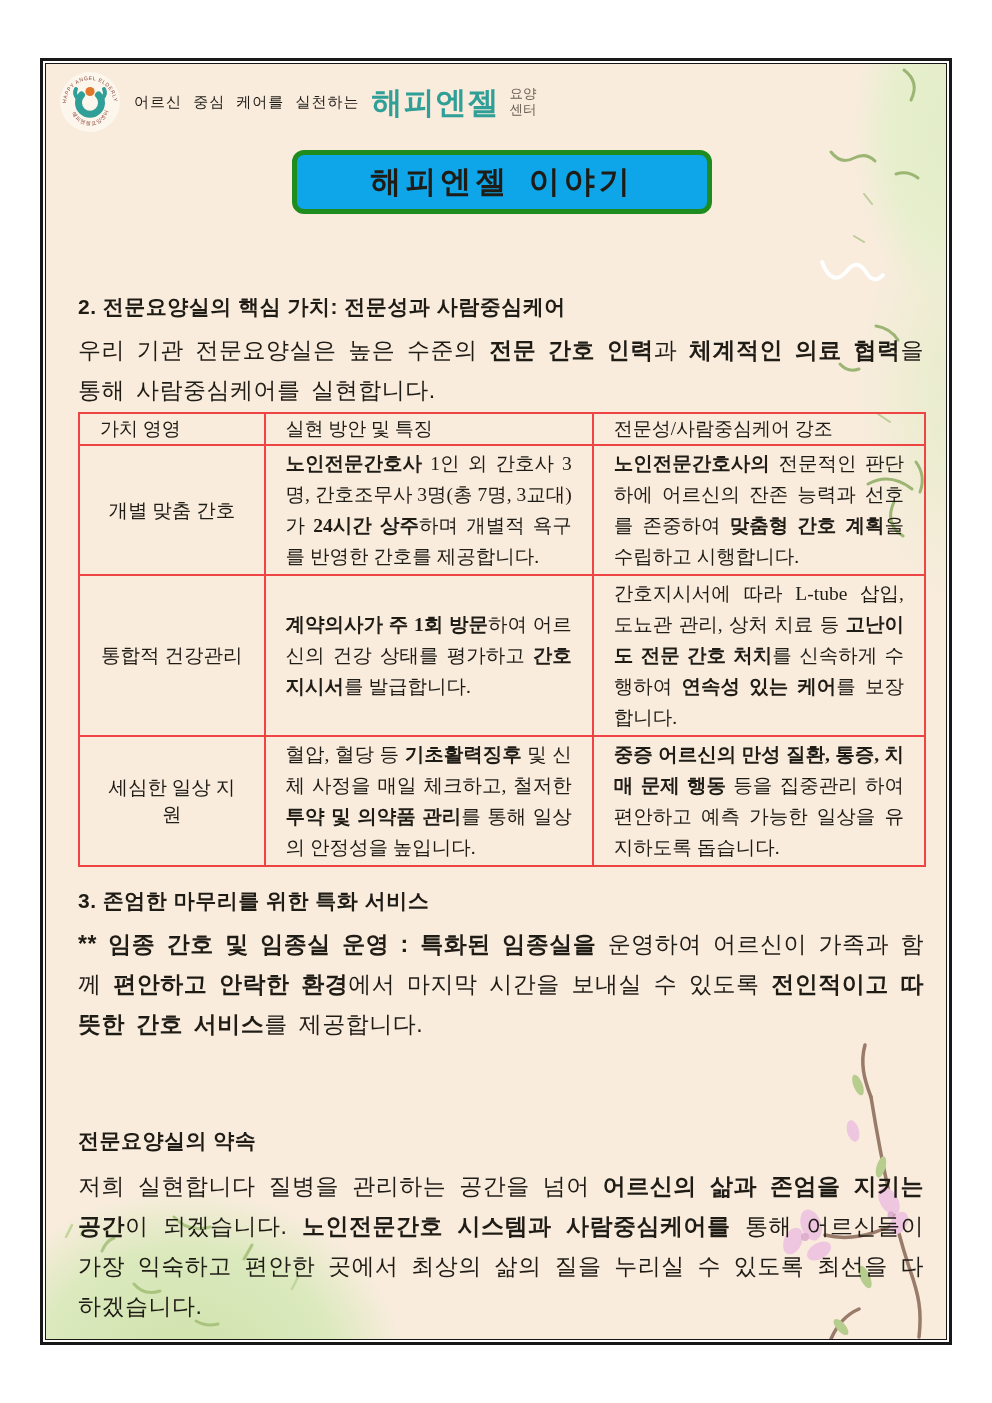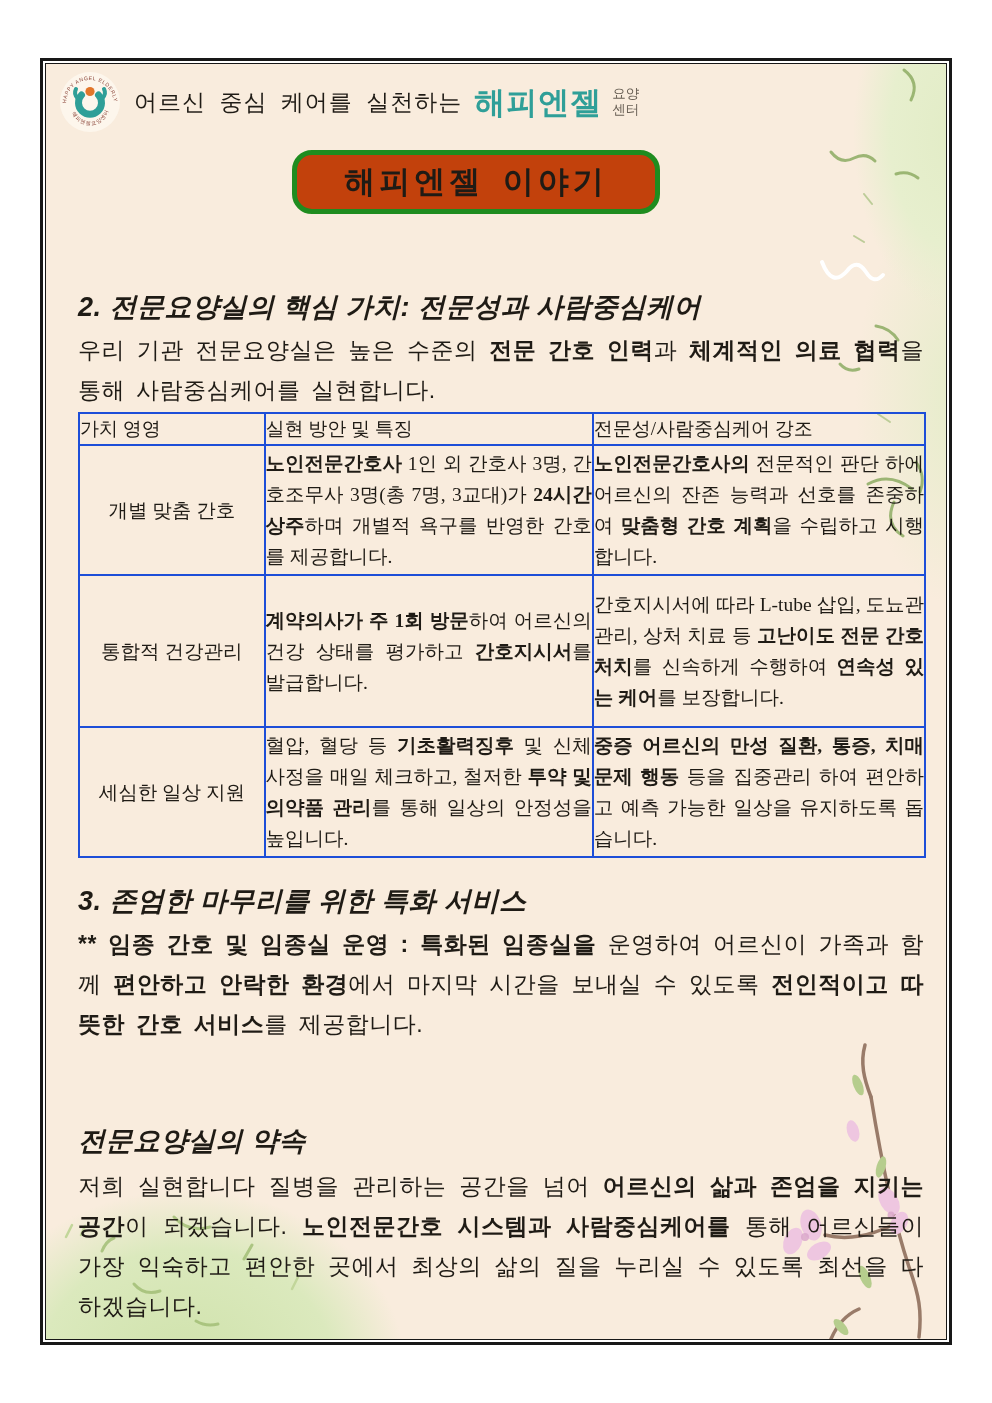--- a/index.html
+++ b/index.html
@@ -36,45 +36,45 @@
     background: radial-gradient(62% 95% at 42% 100%, #cfe2ab 0%, #dbe9bd 55%, rgba(219,233,189,0) 82%);
     border-radius: 55% 60% 0 0;
   }
   .deco-tr svg, .deco-bl svg { position: absolute; left: 0; top: 0; }
   .deco-br { position: absolute; right: 0; bottom: 0; }
   
   .header {
     position: absolute; left: 12px; top: 6px;
     display: flex; align-items: center; gap: 12px;
   }
-  .tagline { font-size: 23px; letter-spacing: 1px; word-spacing: 6px; }
+  .tagline { font-size: 15px; letter-spacing: 1px; word-spacing: 6px; }
   .brand {
     font-size: 31px; font-weight: bold; letter-spacing: 1px;
     color: var(--brand, #2f9f98);
     line-height: 1;
   }
   .brand-suffix {
     display: flex; flex-direction: column; justify-content: flex-end;
     font-size: 13.5px; line-height: 1.2; color: #6a6156; margin-left: -2px;
   }
   
   .banner {
     position: absolute; top: 86px; left: 50%; margin-left: -204px;
-    width: 368px; height: 64px;
-    background: #c2410c;
+    width: 420px; height: 64px;
+    background: #0ea5e9;
     border: 5px solid var(--banner_border, #1f8c1f);
-    border-radius: 20px;
+    border-radius: 12px;
     display: flex; align-items: center; justify-content: center;
   }
   .banner span {
     font-size: 31px; font-weight: bold; letter-spacing: 4px; word-spacing: 6px;
   }
   
   .sec { position: absolute; left: 32px; width: 846px; }
-  .sec-heading { font-size: 27px; font-weight: bold; line-height: 30px; letter-spacing: 0.5px; font-style: italic; }
+  .sec-heading { font-size: 21px; font-weight: bold; line-height: 30px; letter-spacing: 0.5px; }
   .body-text {
     font-size: 23px; line-height: 40px; text-align: justify;
     letter-spacing: 0.5px; word-spacing: 4px;
   }
   .body-text .b, .sec-heading { font-weight: bold; }
   .b { font-weight: bold; }
   .sec2 { top: 228px; }
   .sec2 .body-text { margin-top: 8px; }
   .sec3 { top: 822px; }
   .sec3 .body-text { margin-top: 8px; }
@@ -82,22 +82,22 @@
   .promise .body-text { margin-top: 10px; }
   
   .value-table {
     position: absolute; left: 32px; top: 348px; width: 848px;
     border-collapse: collapse;
     font-family: "Liberation Serif", "DejaVu Serif", serif;
     font-size: 19.5px;
     background: transparent;
   }
   .value-table th, .value-table td {
-    border: 2px solid #1d4ed8;
-    padding: 2px 0;
+    border: 2px solid #ef4444;
+    padding: 2px 20px;
     vertical-align: middle;
     font-weight: normal;
   }
   .value-table thead th { height: 32px; text-align: left; font-size: 19px; }
   .label-cell { text-align: center; }
   .text-cell { text-align: justify; line-height: 31px; }
   tr.r1 td { height: 124px; }
   tr.r2 td { height: 152px; }
   tr.r3 td { height: 100px; }
 </style>

